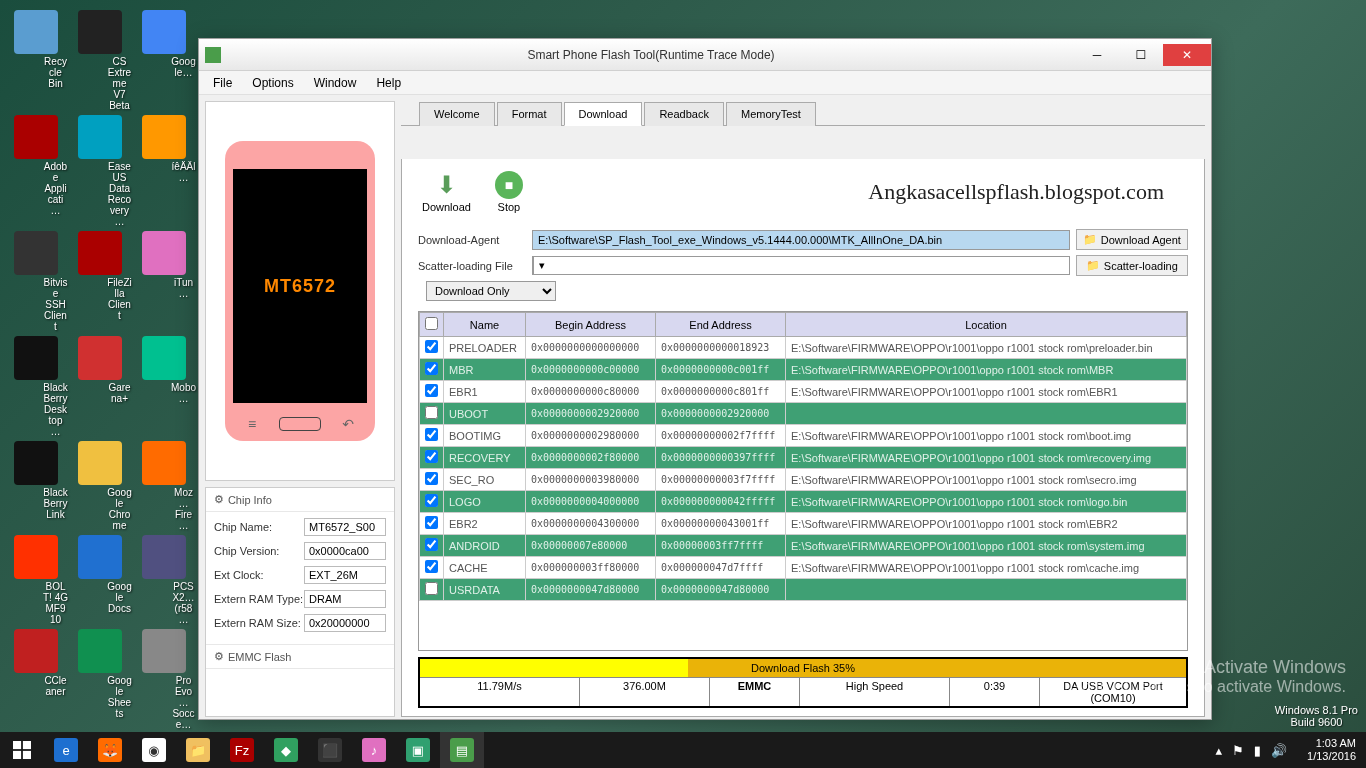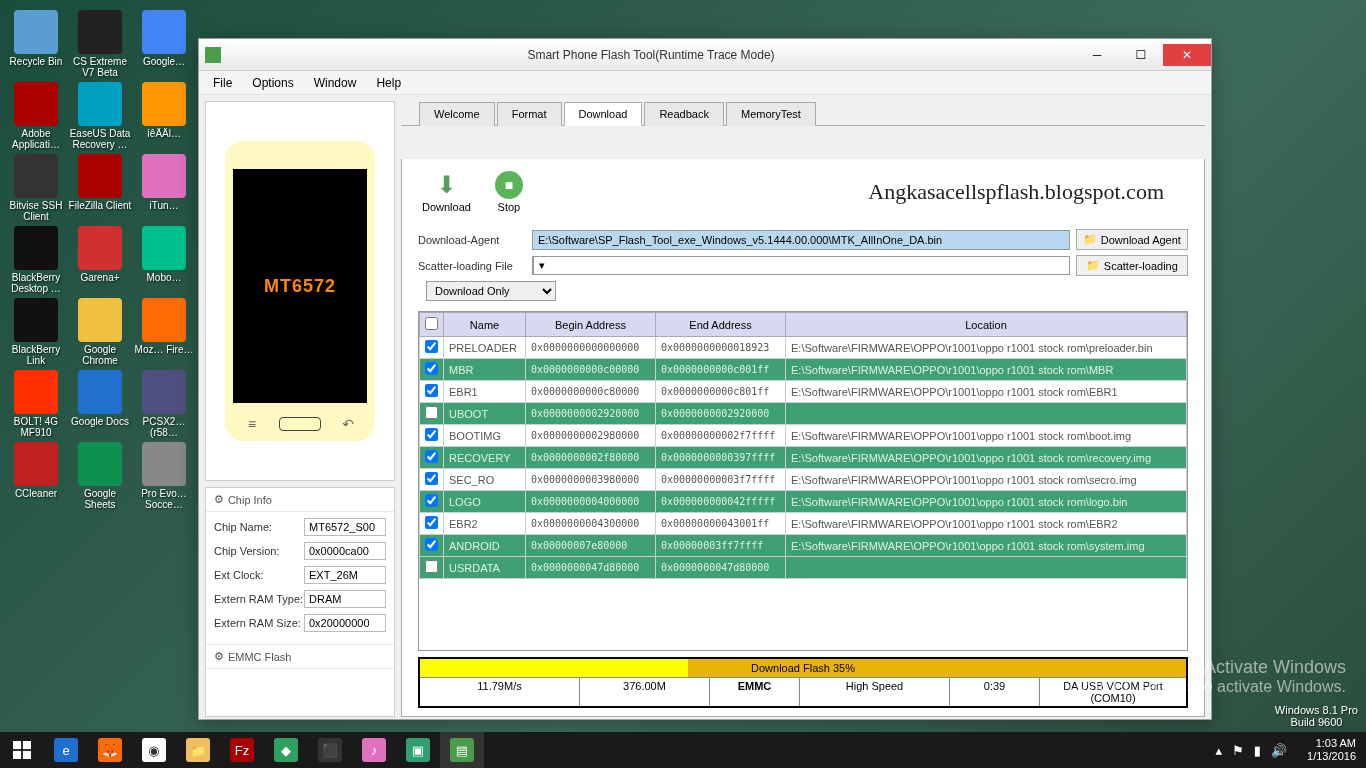--- a/index.html
+++ b/index.html
@@ -2,38 +2,38 @@
 <html><head>
 <meta charset="utf-8">
 <style>
 * { margin: 0; padding: 0; box-sizing: border-box; font-family: "Segoe UI", Tahoma, sans-serif; }
 body { width: 1366px; height: 768px; background: linear-gradient(135deg, #1a4d3d 0%, #2d5a4a 30%, #3d6b5a 60%, #2a4d3d 100%); overflow: hidden; position: relative; }
 
 
 .desktop { position: absolute; top: 0; left: 0; width: 200px; height: 720px; padding: 8px 4px; }
 .desktop-icon { width: 64px; display: inline-block; text-align: center; margin: 2px 0; vertical-align: top; cursor: pointer; }
 .desktop-icon .ico { width: 44px; height: 44px; margin: 0 auto 2px; border-radius: 4px; display: flex; align-items: center; justify-content: center; font-size: 20px; color: white; }
-.desktop-icon .lbl { color: white; font-size: 10px; text-shadow: 1px 1px 2px rgba(0,0,0,0.8); line-height: 1.1; display: block; word-wrap: break-word; }
+.desktop-icon .lbl { color: white; font-size: 10px; text-shadow: 1px 1px 2px rgba(0,0,0,0.8); line-height: 1.1; display: block; word-wrap: break-word; margin-left: 39px; }
 
 
 .window { position: absolute; left: 198px; top: 38px; width: 1014px; height: 682px; background: #f0f0f0; border: 1px solid #a0a0a0; box-shadow: 0 4px 20px rgba(0,0,0,0.3); }
 .titlebar { height: 32px; background: linear-gradient(#fff, #e8e8e8); display: flex; align-items: center; border-bottom: 1px solid #d0d0d0; }
 .title-icon { width: 16px; height: 16px; background: #4a9d4a; margin: 0 6px; }
 .title-text { flex: 1; text-align: center; font-size: 12px; color: #333; }
 .win-btns { display: flex; }
 .win-btn { width: 44px; height: 22px; display: flex; align-items: center; justify-content: center; font-size: 12px; cursor: pointer; }
 .win-btn.close { background: #e04040; color: white; width: 48px; }
 
 .menubar { height: 24px; background: #f5f5f5; display: flex; align-items: center; padding: 0 4px; border-bottom: 1px solid #e0e0e0; }
 .menu-item { padding: 3px 10px; font-size: 12px; cursor: pointer; }
 
 .content { display: flex; height: calc(100% - 52px); }
 .left-panel { width: 202px; padding: 6px; display: flex; flex-direction: column; gap: 6px; }
 .phone-box { background: #fff; border: 1px solid #ccc; padding: 12px 8px; height: 380px; display: flex; align-items: center; justify-content: center; }
-.phone { width: 150px; height: 300px; background: #fef9c3; border-radius: 18px; position: relative; padding: 28px 8px 38px; }
+.phone { width: 150px; height: 300px; background: #fca5a5; border-radius: 18px; position: relative; padding: 28px 8px 38px; }
 .phone-screen { width: 100%; height: 100%; background: #000; display: flex; align-items: center; justify-content: center; }
 .phone-chip { color: #ff8800; font-size: 18px; font-weight: bold; letter-spacing: 1px; }
 .phone-btn { position: absolute; bottom: 10px; left: 50%; transform: translateX(-50%); width: 42px; height: 14px; border: 1px solid #444; border-radius: 4px; }
 .phone-nav { position: absolute; bottom: 10px; width: 18px; height: 14px; color: #666; font-size: 14px; line-height: 14px; text-align: center; }
 .phone-nav.back { right: 18px; }
 .phone-nav.menu { left: 18px; }
 
 .info-panel { background: #fff; border: 1px solid #ccc; flex: 1; display: flex; flex-direction: column; }
 .info-head { padding: 5px 8px; font-size: 11px; color: #555; border-bottom: 1px solid #e8e8e8; display: flex; align-items: center; gap: 4px; }
 .info-body { padding: 6px 8px; }
@@ -279,20 +279,27 @@
                   <td class="addr-col">0x00000000043001ff</td>
                   <td>E:\Software\FIRMWARE\OPPO\r1001\oppo r1001 stock rom\EBR2</td>
                 </tr>
                 <tr class="green">
                   <td class="chk"><input type="checkbox" checked="" style=""></td>
                   <td class="name-col">ANDROID</td>
                   <td class="addr-col">0x00000007e80000</td>
                   <td class="addr-col">0x00000003ff7ffff</td>
                   <td>E:\Software\FIRMWARE\OPPO\r1001\oppo r1001 stock rom\system.img</td>
                 </tr>
+                <tr>
+                  <td class="chk"><input type="checkbox" checked="" style=""></td>
+                  <td class="name-col">CACHE</td>
+                  <td class="addr-col">0x000000003ff80000</td>
+                  <td class="addr-col">0x000000047d7ffff</td>
+                  <td>E:\Software\FIRMWARE\OPPO\r1001\oppo r1001 stock rom\cache.img</td>
+                </tr>
                 <tr class="green">
                   <td class="chk"><input type="checkbox" style=""></td>
                   <td class="name-col">USRDATA</td>
                   <td class="addr-col">0x0000000047d80000</td>
                   <td class="addr-col">0x0000000047d80000</td>
                   <td></td>
                 </tr>
               </tbody>
           </table>
         </div>

